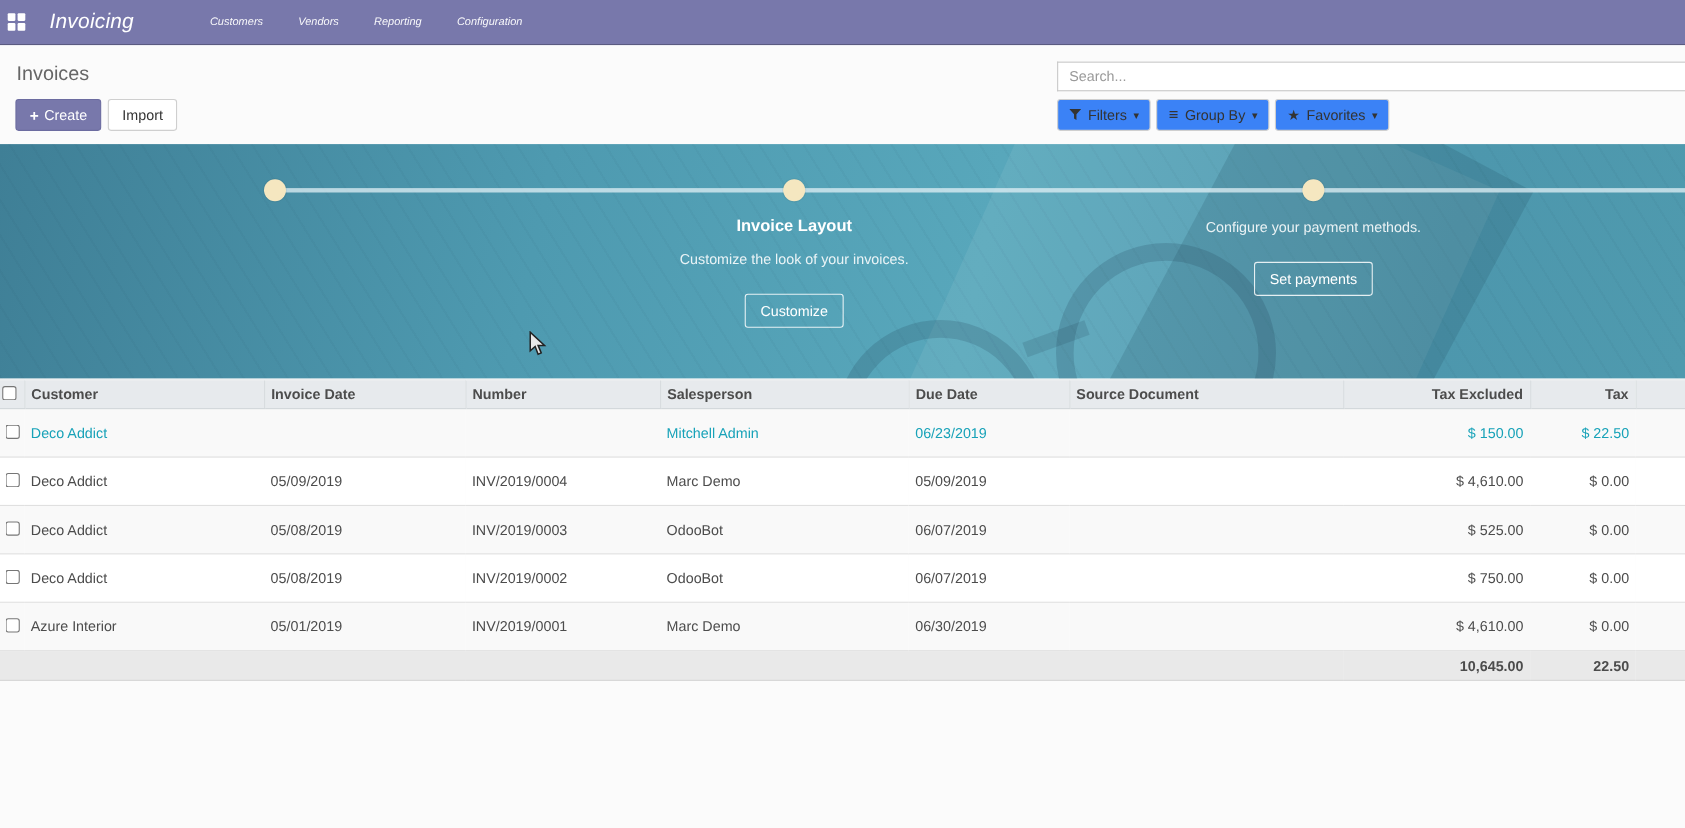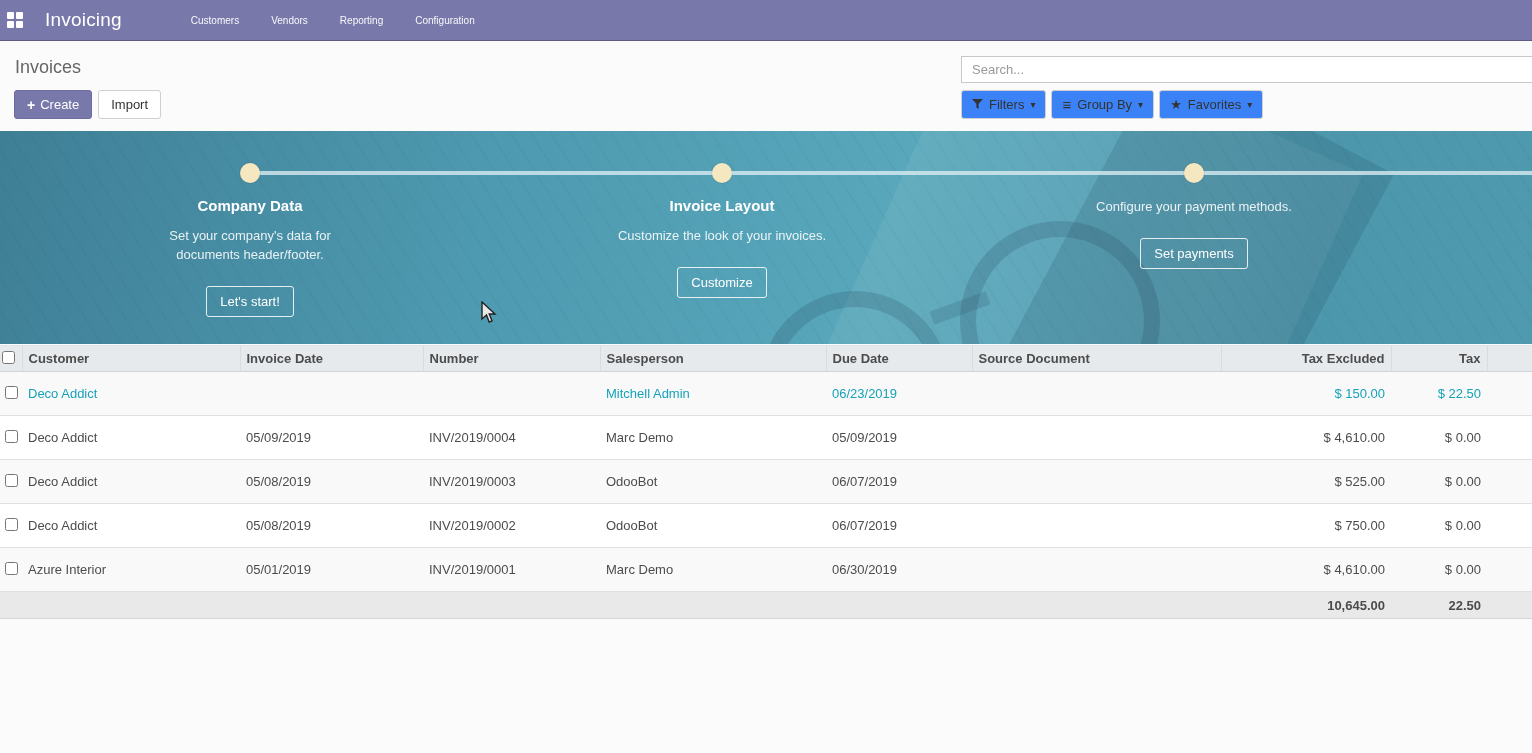--- a/index.html
+++ b/index.html
@@ -3,21 +3,21 @@
 <meta charset="utf-8">
 <style>
   * { margin:0; padding:0; box-sizing:border-box; }
   html,body { width:1532px; height:753px; overflow:hidden; background:#fbfbfb;
               font-family:"Liberation Sans", sans-serif; }
   #screen { position:relative; width:1532px; height:753px; background:#fbfbfb; }
 
   
   .navbar { position:absolute; top:0; left:0; width:1532px; height:41px;
             background:#7878ab; border-bottom:1px solid rgba(0,0,0,0.25);
-            display:flex; align-items:center; color:#fff; }
+            display:flex; align-items:center; color:#fff;font-style:italic; }
   .apps-icon { width:16px; height:16px; margin-left:7px; display:grid;
                grid-template-columns:7px 7px; grid-template-rows:7px 7px; gap:2px; cursor:pointer; }
   .apps-icon span { background:#fff; border-radius:1px; }
   .navbar-title { font-size:19px; font-weight:400; margin-left:22px; letter-spacing:0.2px; }
   .navbar-menu { display:flex; margin-left:57px; gap:8px; }
   .navbar-menu .menu-item { font-size:10px; color:rgba(255,255,255,0.95);
         padding:6px 12px; cursor:pointer; border-radius:2px; }
 
   
   .page-title { position:absolute; top:57px; left:15px; font-size:18px; color:#666; }
@@ -159,25 +159,20 @@
     <div class="banner-shape-dark"></div>
     <div class="glass-lens lens-1"></div>
     <div class="glass-lens lens-2"></div>
     <div class="glass-bridge"></div>
 
     <div class="timeline-line"></div>
     <div class="timeline-dot dot-1"></div>
     <div class="timeline-dot dot-2"></div>
     <div class="timeline-dot dot-3"></div>
 
-    <div class="onb-step step-1">
-      <div class="onb-title">Company Data</div>
-      <div class="onb-desc">Set your company's data for documents header/footer.</div>
-      <button class="onb-btn">Let's start!</button>
-    </div>
     <div class="onb-step step-2">
       <div class="onb-title">Invoice Layout</div>
       <div class="onb-desc">Customize the look of your invoices.</div>
       <button class="onb-btn">Customize</button>
     </div>
     <div class="onb-step step-3">
       <div class="onb-desc">Configure your payment methods.</div>
       <button class="onb-btn">Set payments</button>
     </div>
   </div>

